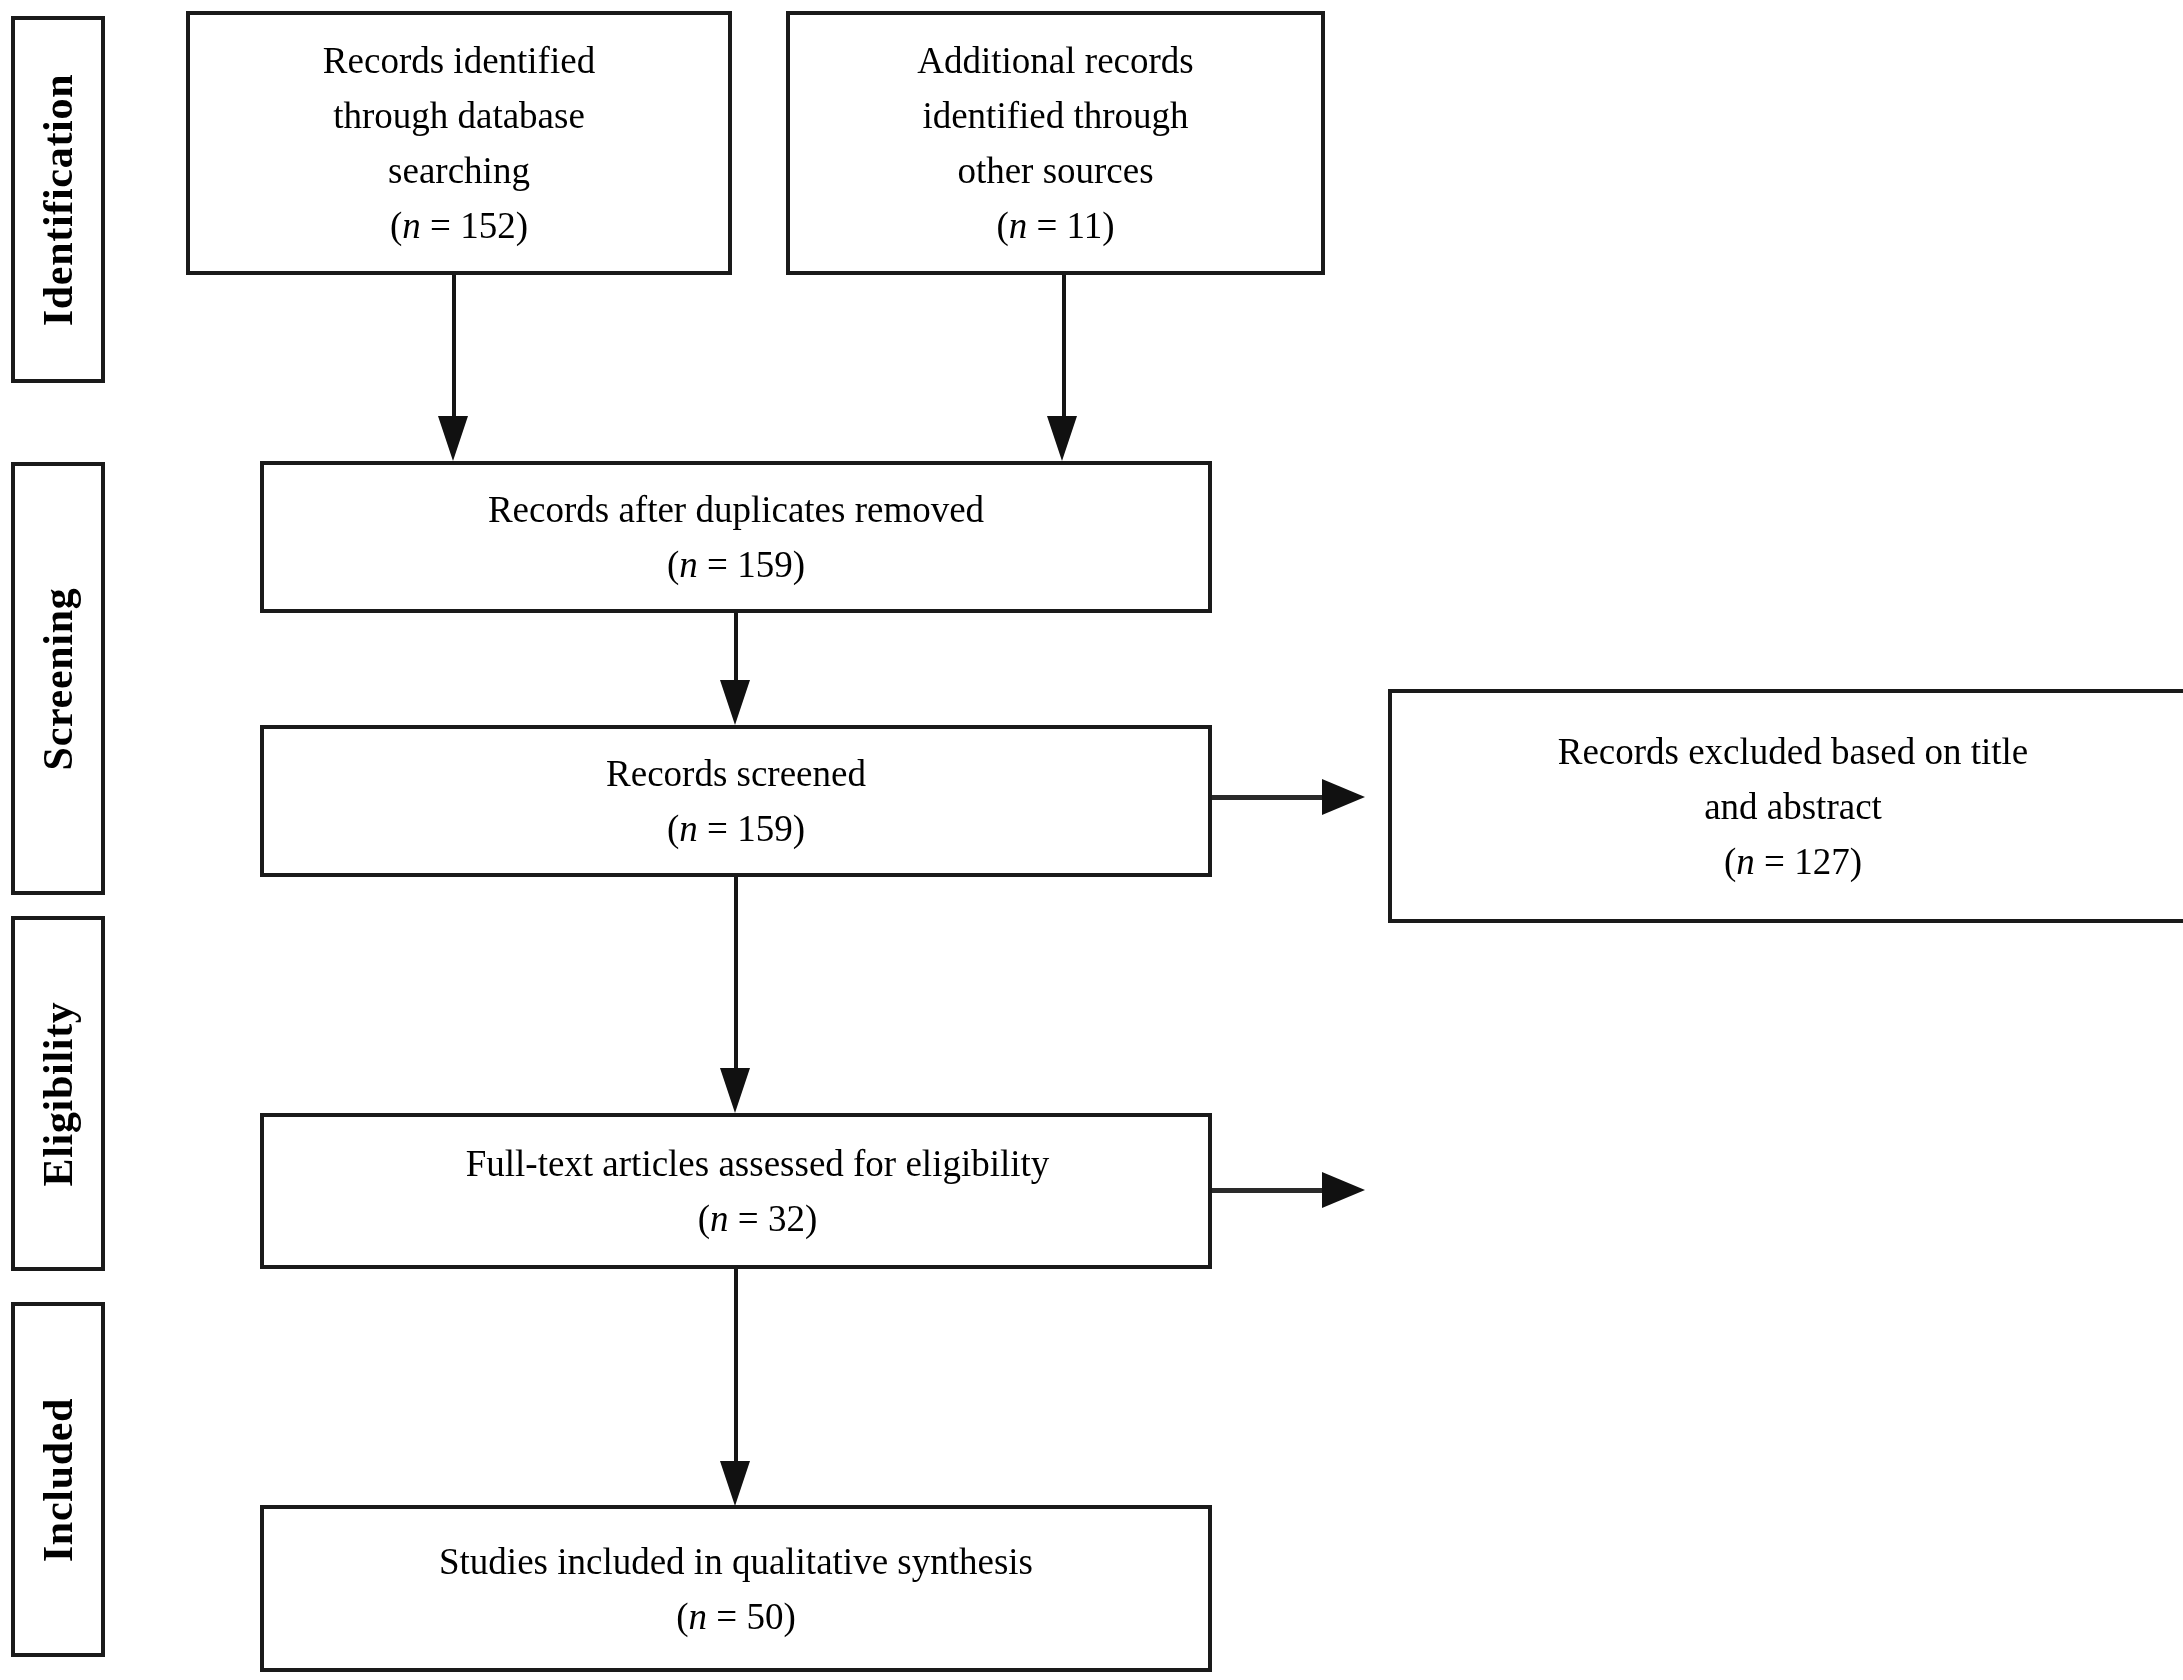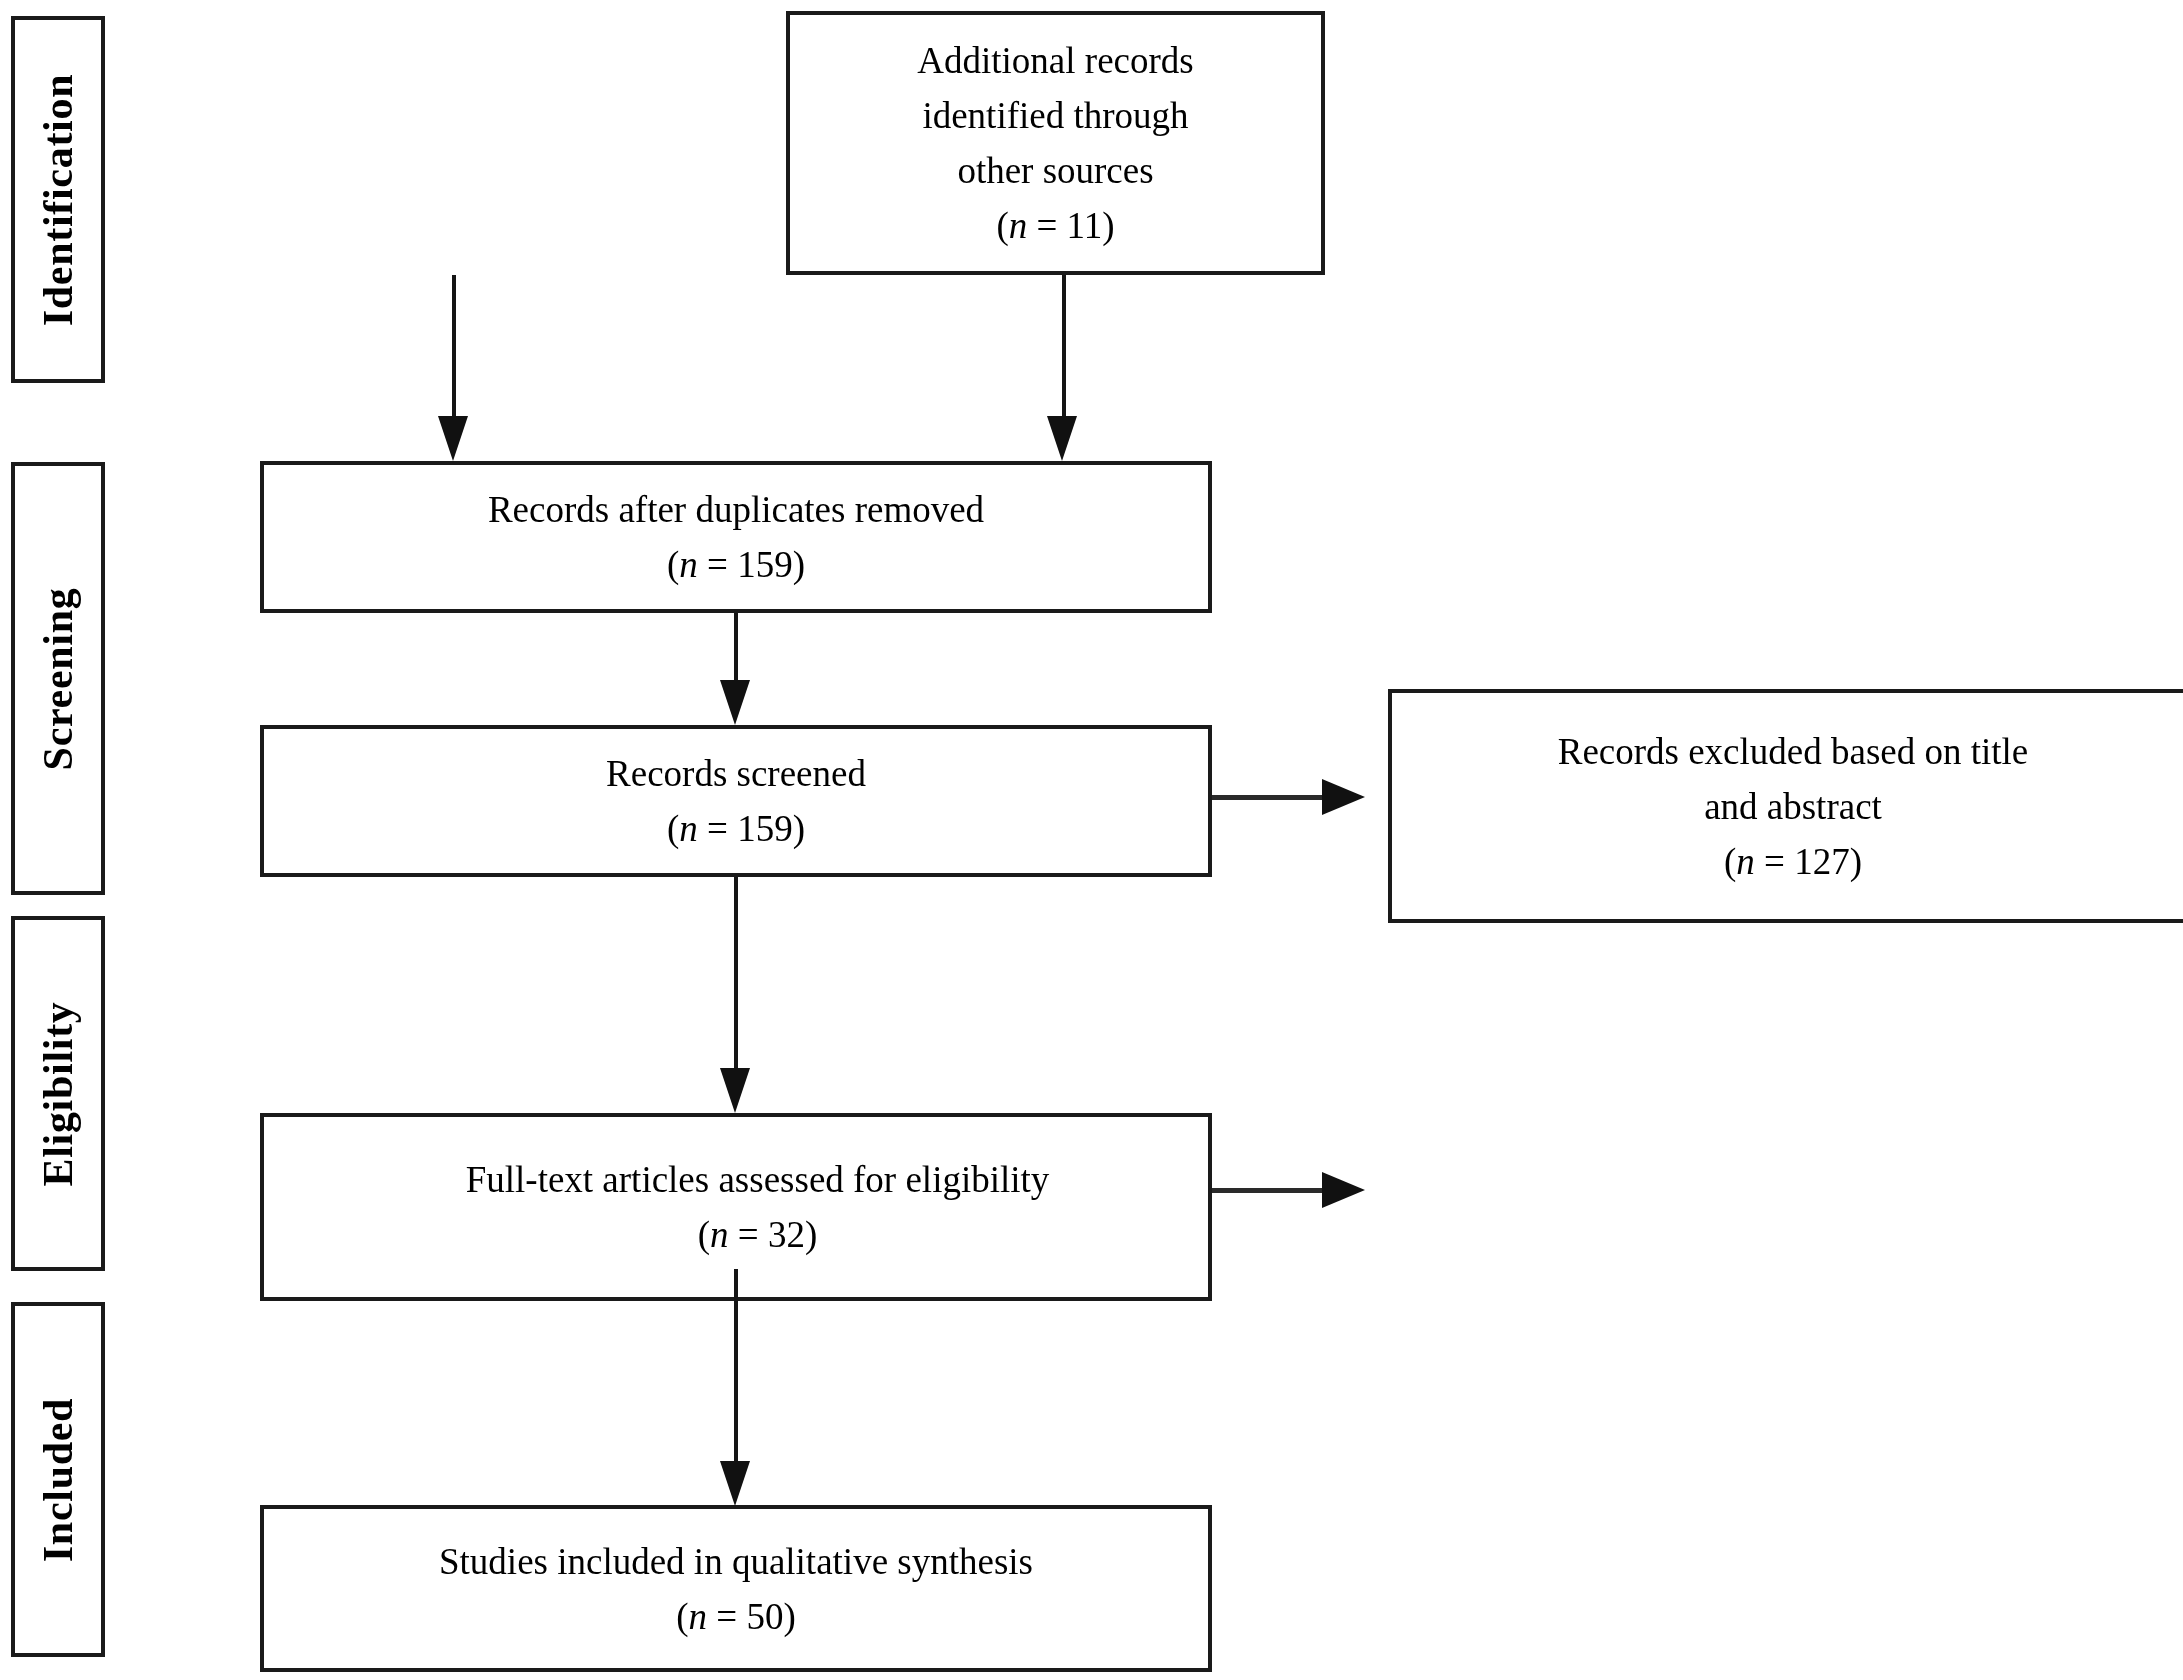--- a/index.html
+++ b/index.html
@@ -90,21 +90,21 @@
   #phase-eligibility    { left: 11px;  top: 916px; width: 94px; height: 355px; }
   #phase-included       { left: 11px;  top: 1302px; width: 94px; height: 355px; }
 
   
   #box-database      { left: 186px;  top: 11px; width: 546px; height: 264px; }
   #box-other-sources { left: 786px; top: 11px; width: 539px; height: 264px; }
 
   
   #box-duplicates { left: 260px; top: 461px;  width: 952px; height: 152px; }
   #box-screened   { left: 260px; top: 725px;  width: 952px; height: 152px; text-align: center; }
-  #box-fulltext   { left: 260px; top: 1113px; width: 952px; height: 188px; padding-left: 43px; }
+  #box-fulltext   { left: 260px; top: 1113px; width: 952px; height: 156px; padding-left: 43px; }
   #box-synthesis  { left: 260px; top: 1505px; width: 952px; height: 167px; }
 
   
   #box-excluded-title    { left: 1388px; top: 689px;  width: 810px; height: 234px; }
   #box-excluded-fulltext { left: 1365px; top: 1108px; width: 810px; height: 215px; }
 </style>
 </head>
 <body>
 
 <div id="canvas">
@@ -115,20 +115,26 @@
   <div class="phase" id="phase-screening">
     <span class="vlabel">Screening</span>
   </div>
   <div class="phase" id="phase-eligibility">
     <span class="vlabel">Eligibility</span>
   </div>
   <div class="phase" id="phase-included">
     <span class="vlabel">Included</span>
   </div>
 
+  <div class="box" id="box-database">
+    <span class="label">Records identified
+through database
+searching</span>
+    <span class="count"><span>(</span><i>n</i><span> = 152)</span></span>
+  </div>
 
   <div class="box" id="box-other-sources">
     <span class="label">Additional records
 identified through
 other sources</span>
     <span class="count"><span>(</span><i>n</i><span> = 11)</span></span>
   </div>
 
   <div class="box" id="box-duplicates">
     <span class="label">Records after duplicates removed</span>

